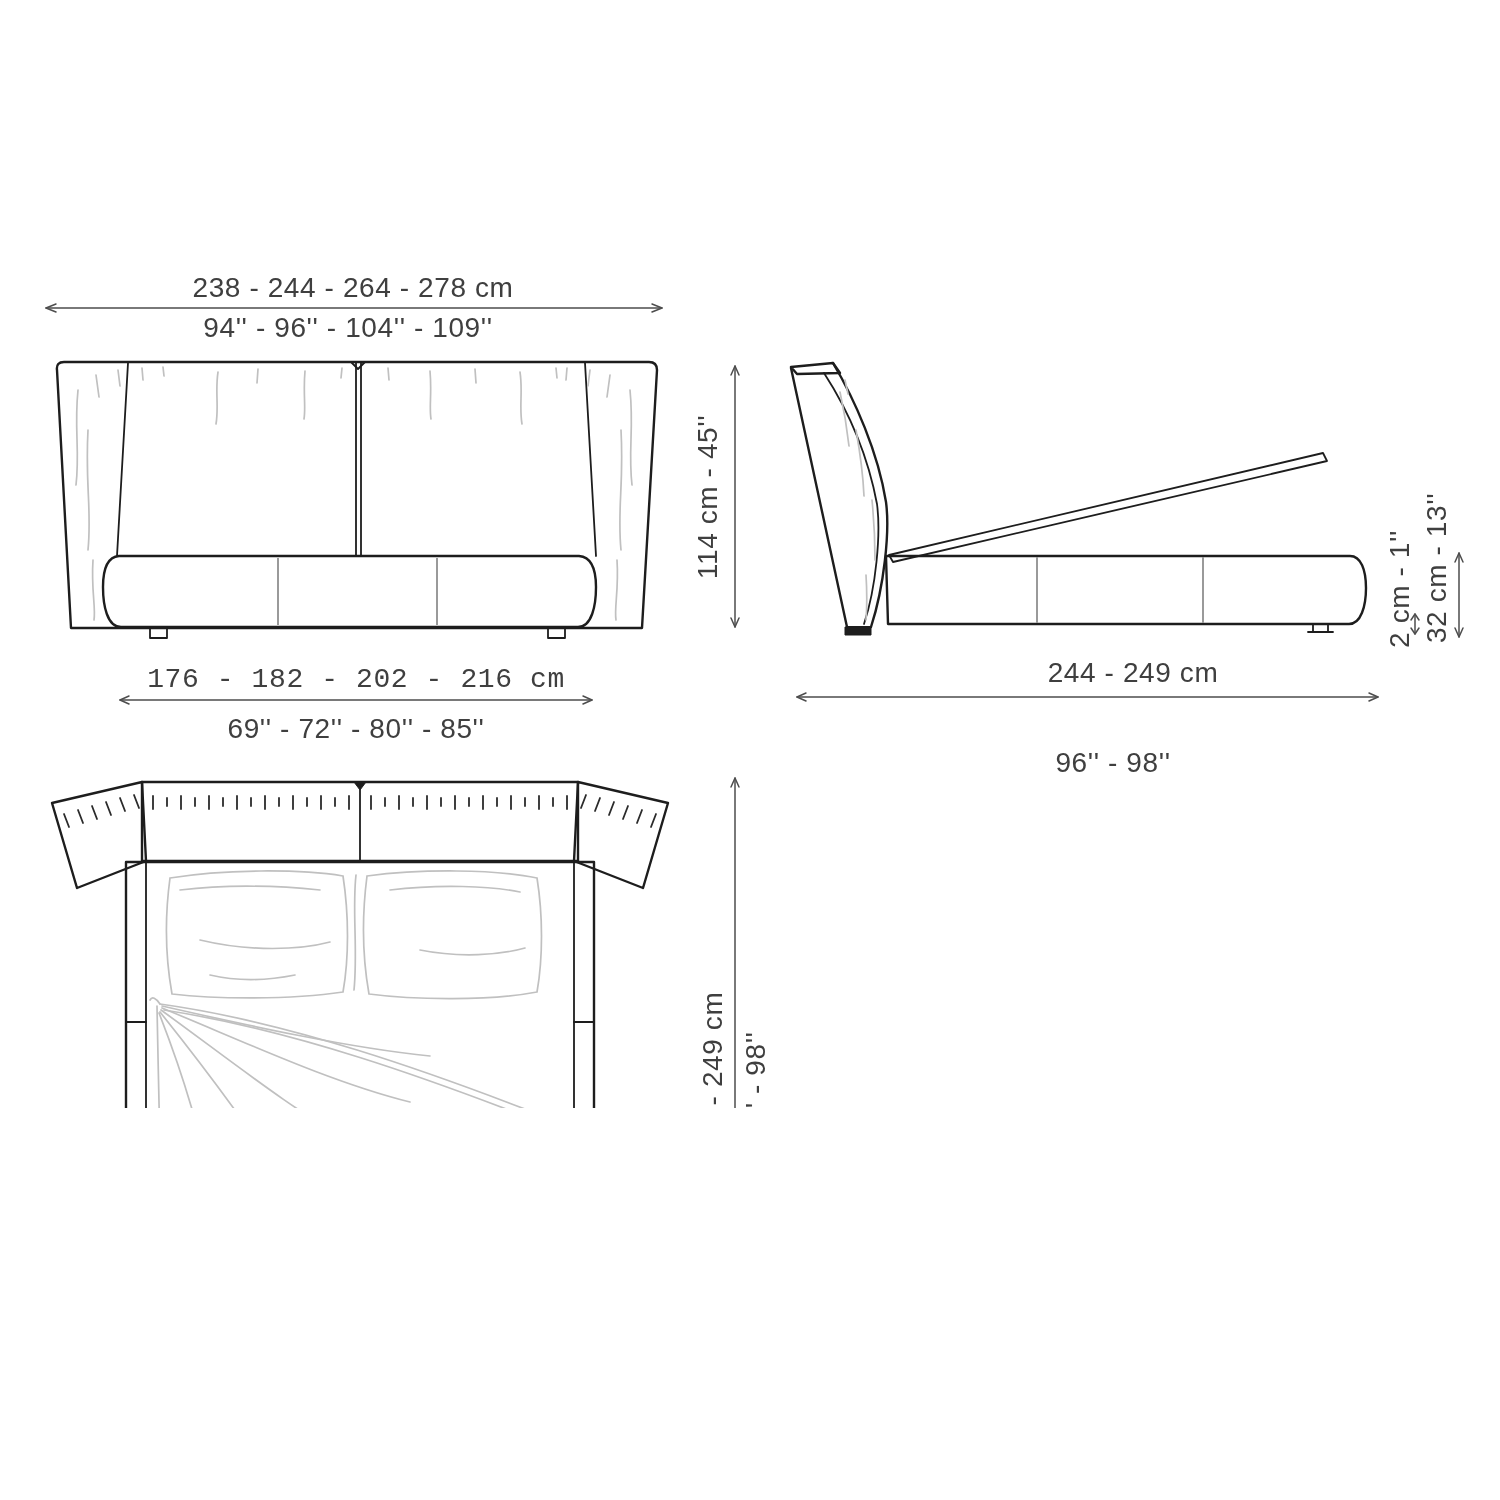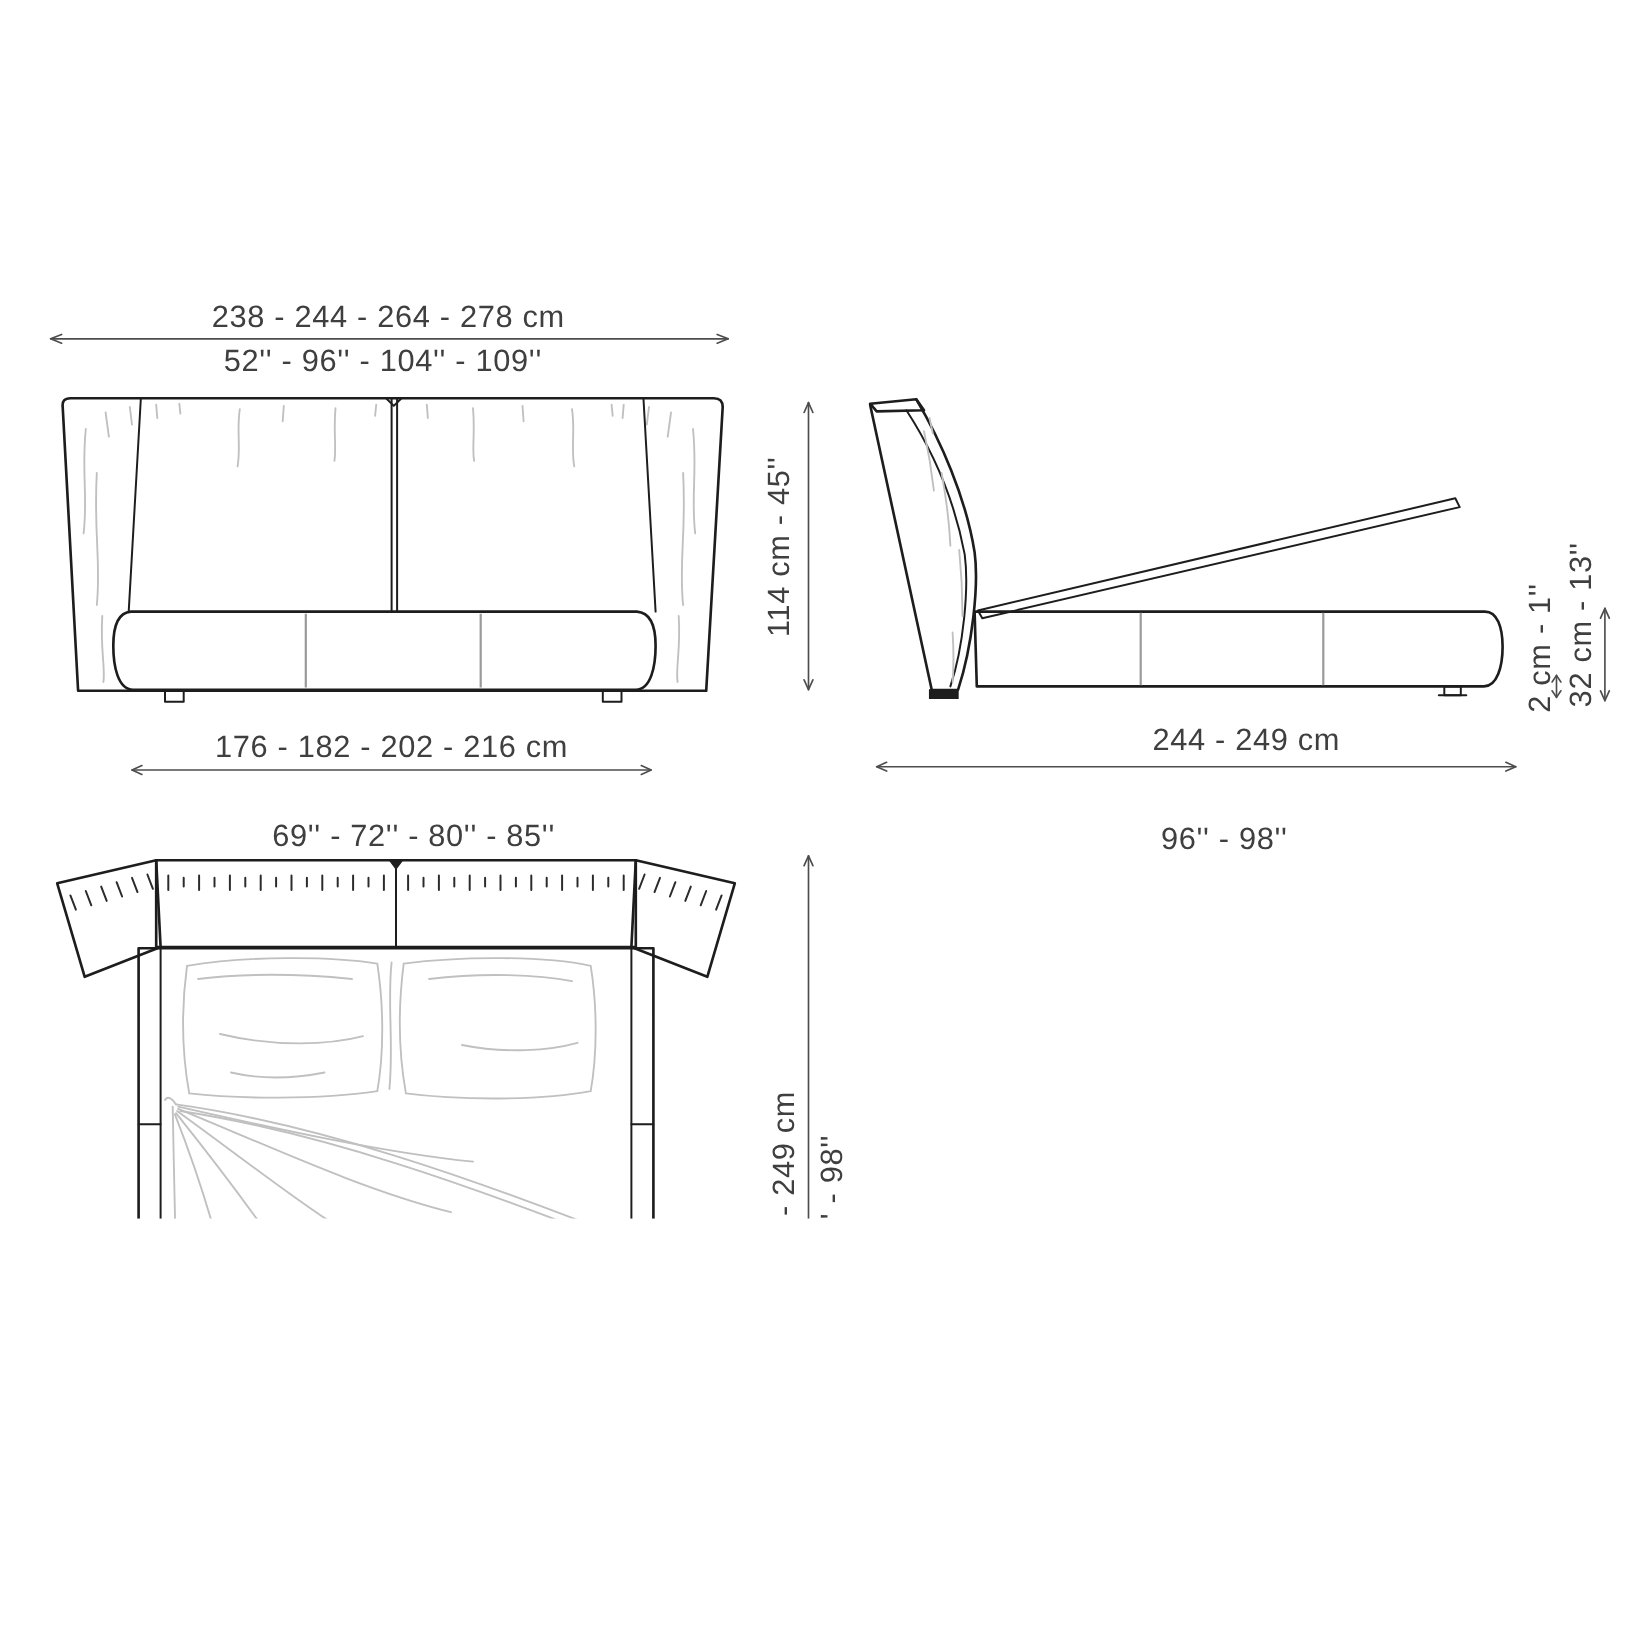--- a/index.html
+++ b/index.html
@@ -132,23 +132,23 @@
     </g>
   </g>
 
   <g>
     <path class="dim" d="M735,778 L735,1345"></path>
     <path class="dim" d="M731,787 L735,778 L739,787 M731,1336 L735,1345 L739,1336"></path>
   </g>
 </svg>
 
   <div class="lbl" style="left:353px;top:288px;">238 - 244 - 264 - 278 cm</div>
-  <div class="lbl" style="left:348px;top:328px;">52'' - 96'' - 104'' - 109''</div>
-  <div class="lbl" style="left:356px;top:679px;">176 - 182 - 202 - 216 cm</div>
-  <div class="lbl" style="left:356px;top:760px;margin-left:20px;">69'' - 72'' - 80'' - 85''</div>
+  <div class="lbl" style="left:348px;top:328px;">94'' - 96'' - 104'' - 109''</div>
+  <div class="lbl" style="left:356px;top:679px;font-family:Liberation Mono, monospace;">176 - 182 - 202 - 216 cm</div>
+  <div class="lbl" style="left:356px;top:729px;">69'' - 72'' - 80'' - 85''</div>
   <div class="lbl rot" style="left:708px;top:497px;">114 cm - 45''</div>
 
   <div class="lbl" style="left:1133px;top:673px;">244 - 249 cm</div>
   <div class="lbl" style="left:1113px;top:719px;margin-top:44px;">96'' - 98''</div>
   <div class="lbl rot" style="left:1400px;top:589px;">2 cm - 1''</div>
   <div class="lbl rot" style="left:1437px;top:568px;">32 cm - 13''</div>
 
   <div class="lbl rot" style="left:713px;top:1077px;">244 - 249 cm</div>
   <div class="lbl rot" style="left:756px;top:1092px;">96''' - 98''</div>
 </div>

